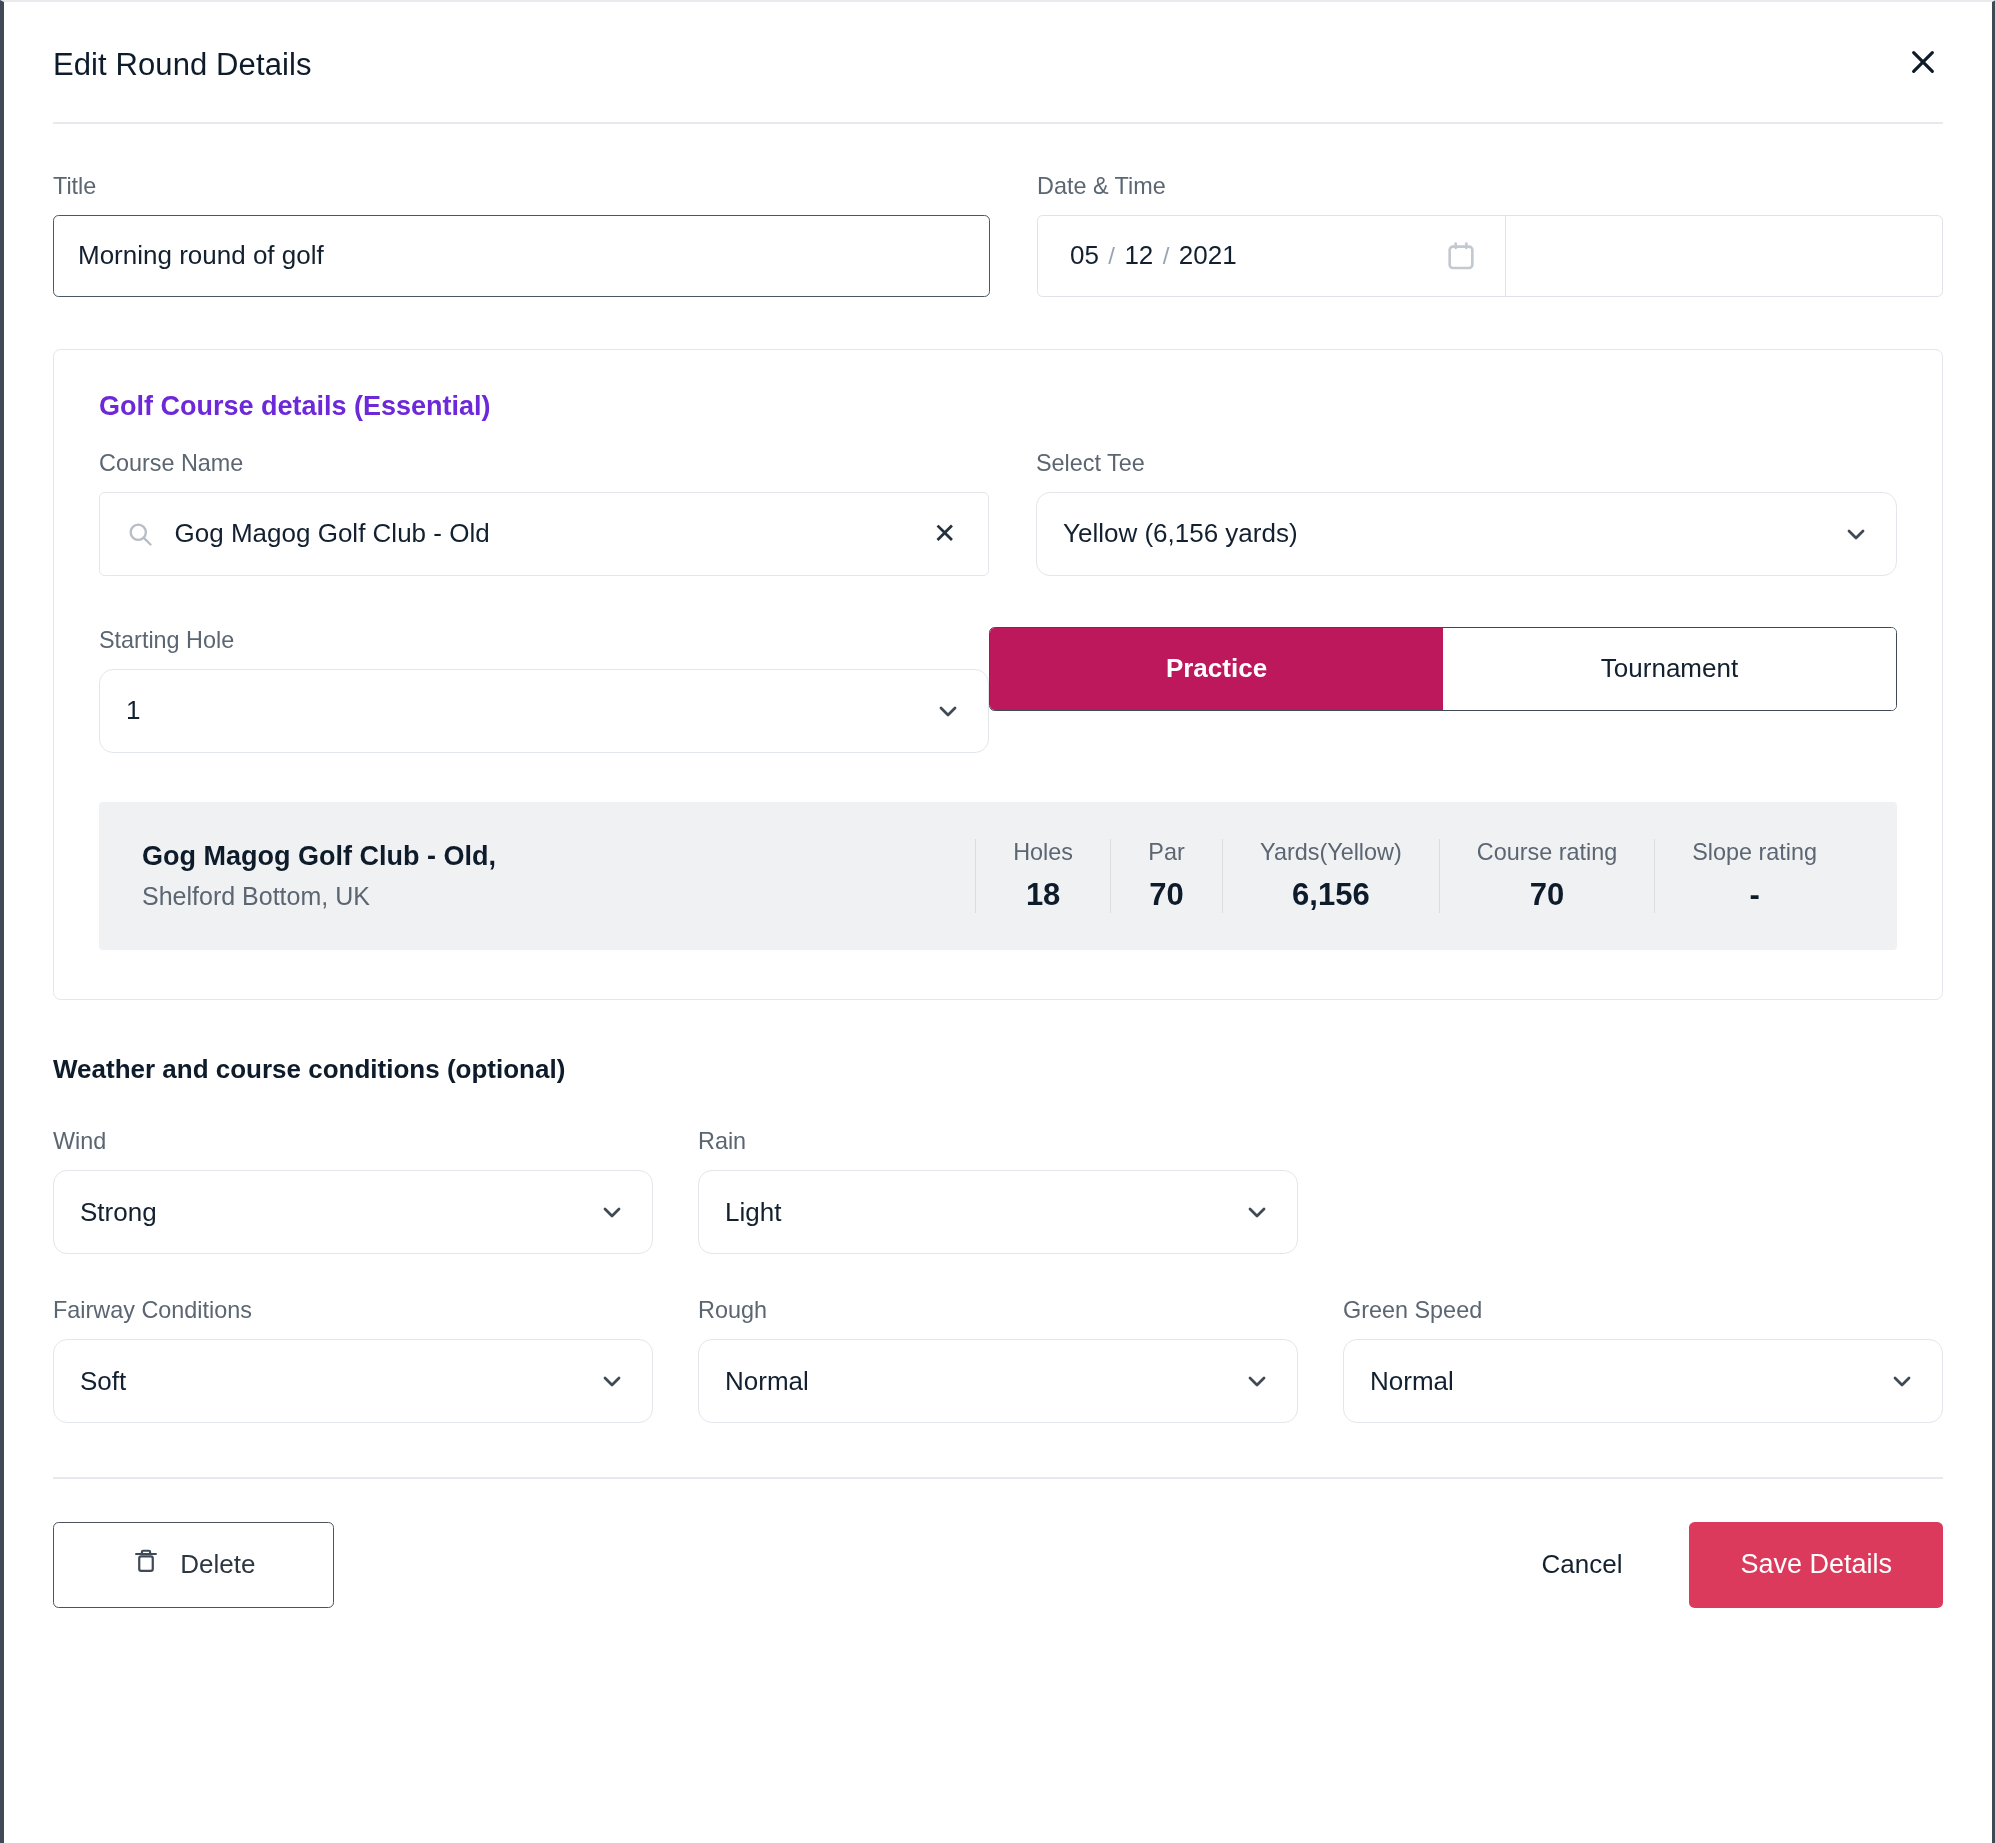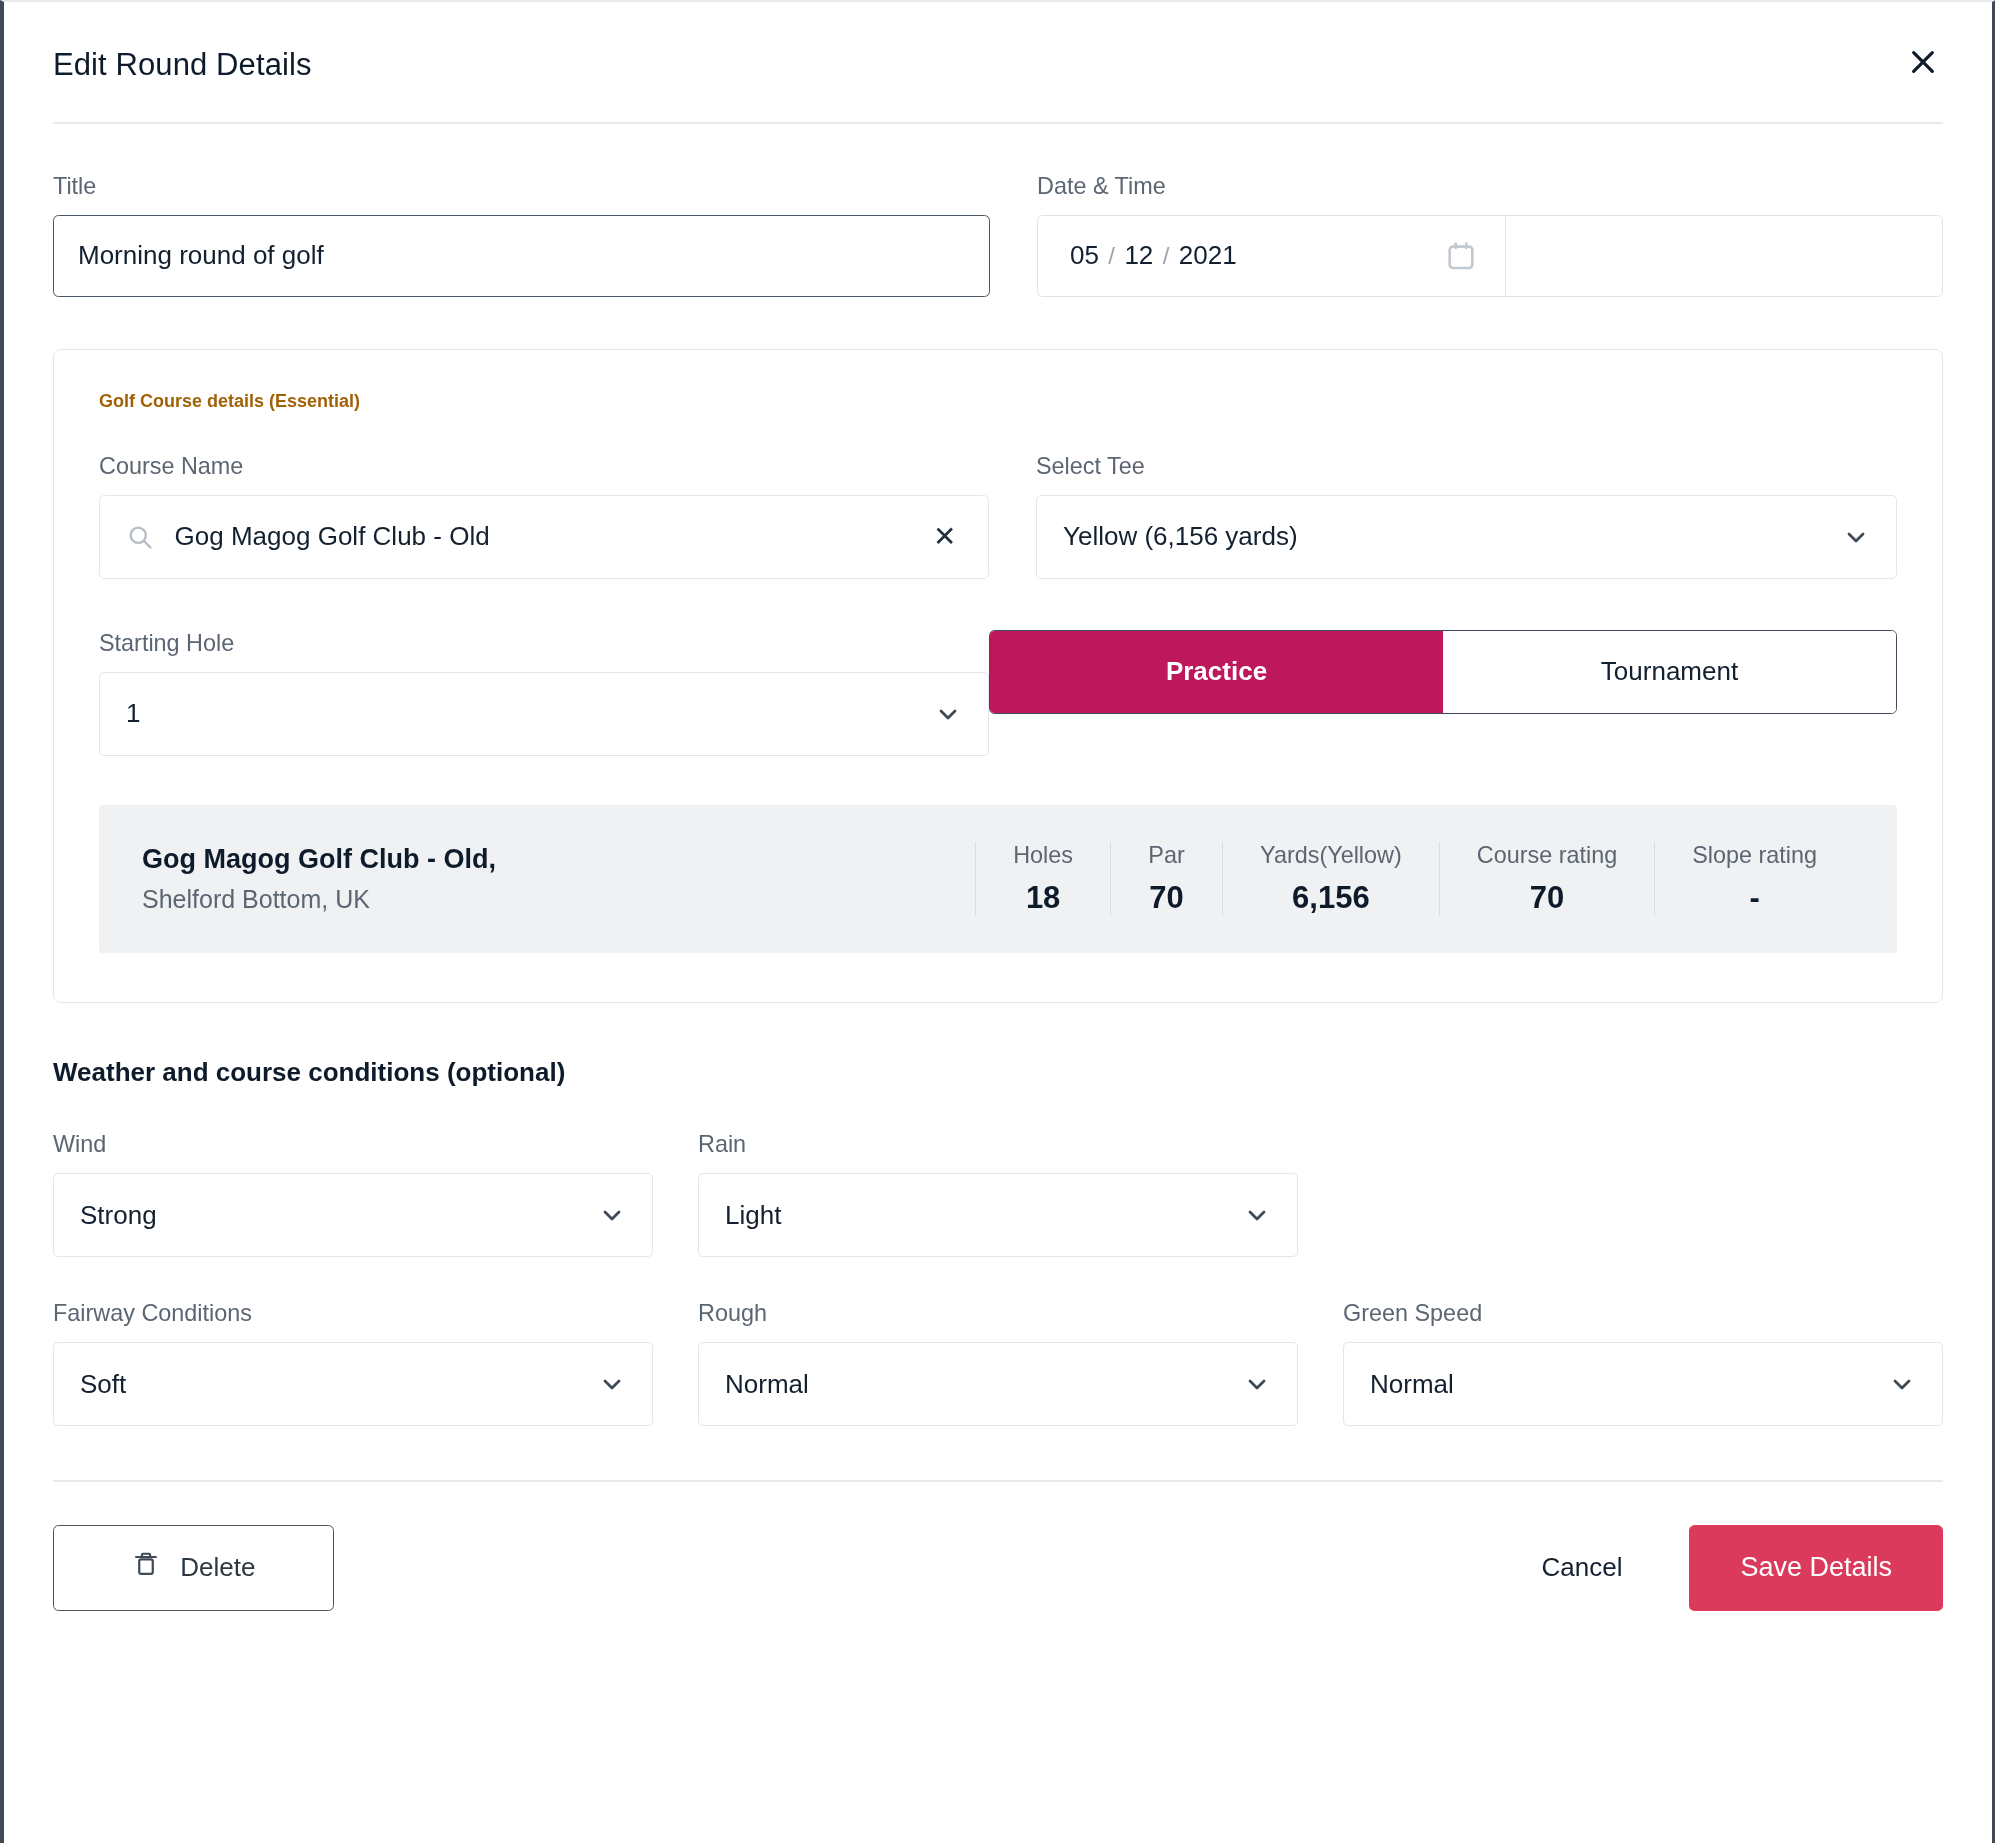--- a/index.html
+++ b/index.html
@@ -116,24 +116,24 @@
   }
 
   
   .course-card {
     border: 1.9px solid #e3e6ea;
     border-radius: 7.5px;
     margin-top: 52px;
     padding: 41px 45px 49px 45px;
   }
   .card-heading {
-    font-size: 18px;
+    font-size: 27px;
     font-weight: bold;
-    color: #a16207;
-    margin-bottom: 41px;
+    color: #6d28d9;
+    margin-bottom: 28px;
   }
   .card-row {
     display: flex;
     gap: 47px;
   }
   .card-col-left  { width: 890px; }
   .card-col-right { flex: 1; }
 
   .search-box {
     height: 84px;
@@ -156,21 +156,21 @@
     font-size: 28px;
     color: #23303e;
     cursor: pointer;
     line-height: 1;
     padding: 3.7px 5.6px;
   }
 
   .select-box {
     height: 84px;
     border: 1.9px solid #e3e6ea;
-    border-radius: 5px;
+    border-radius: 14px;
     display: flex;
     align-items: center;
     justify-content: space-between;
     padding: 0 26px;
     background: #fff;
     font-size: 26px;
     color: #12202f;
     cursor: pointer;
   }
   .chev { display: flex; flex: 0 0 auto; }

